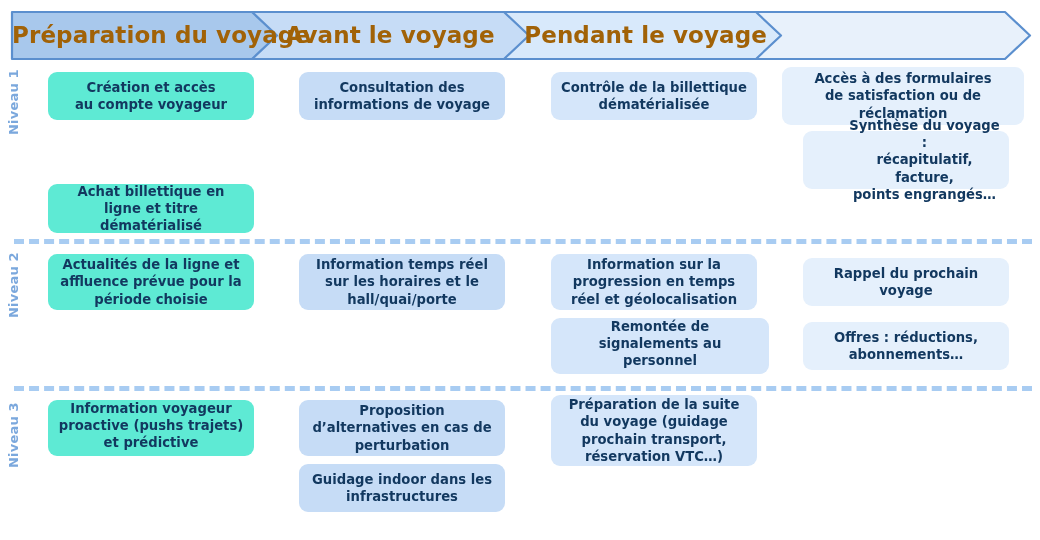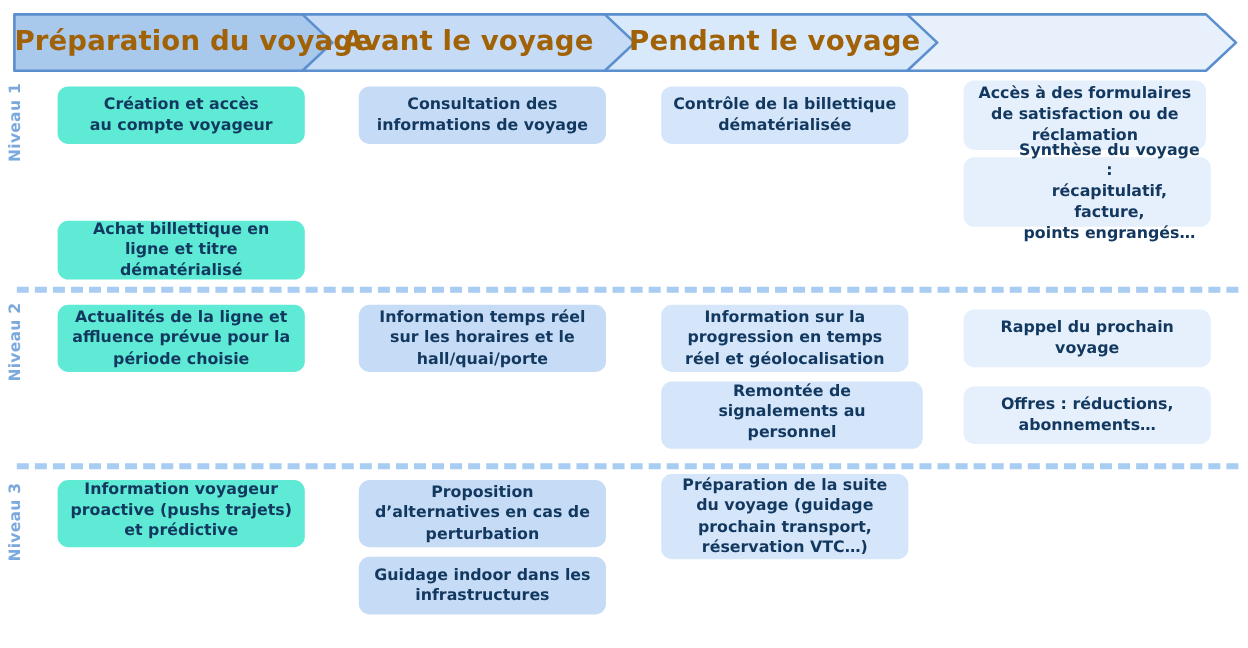--- a/index.html
+++ b/index.html
@@ -126,21 +126,21 @@
   </div>
 
   <div class="card col2" style="left:299px; top:72px; width:206px; height:48px;">
     <span>Consultation des<br>informations de voyage</span>
   </div>
 
   <div class="card col3" style="left:551px; top:72px; width:206px; height:48px;">
     <span>Contrôle de la billettique<br>dématérialisée</span>
   </div>
 
-  <div class="card col4" style="left:803px; top:67px;  width:202px; height:58px;">
+  <div class="card col4" style="left:782px; top:67px;  width:242px; height:58px;">
     <span>Accès à des formulaires<br>de satisfaction ou de<br>réclamation</span>
   </div>
   <div class="card col4" style="left:803px; top:131px; width:206px; height:58px;padding-left:44px;">
     <span>Synthèse du voyage :<br>récapitulatif, facture,<br>points engrangés…</span>
   </div>
 
   <div class="card col1" style="left:48px; top:254px; width:206px; height:56px;">
     <span>Actualités de la ligne et<br>affluence prévue pour la<br>période choisie</span>
   </div>
   <div class="card col2" style="left:299px; top:254px; width:206px; height:56px;">

